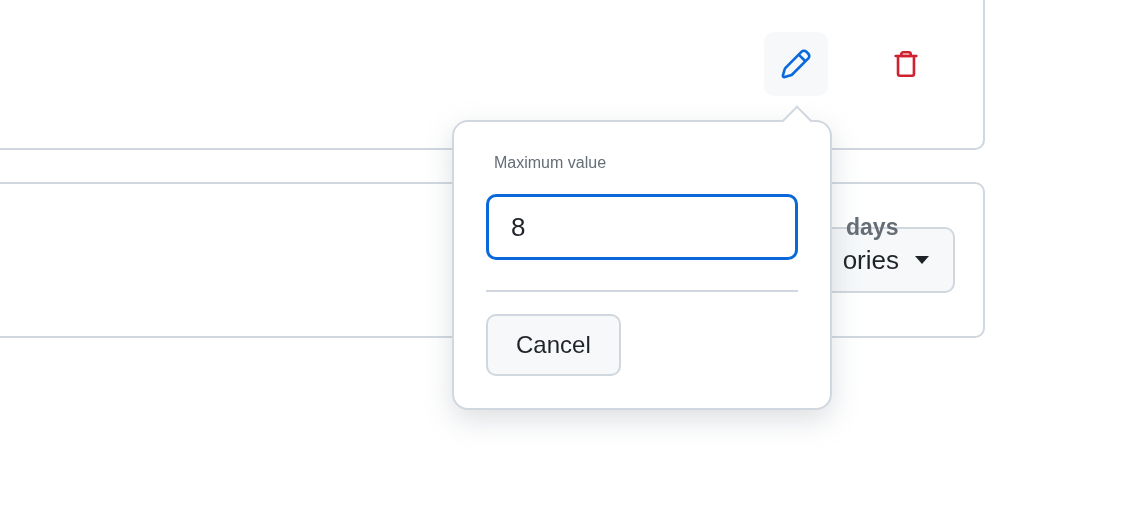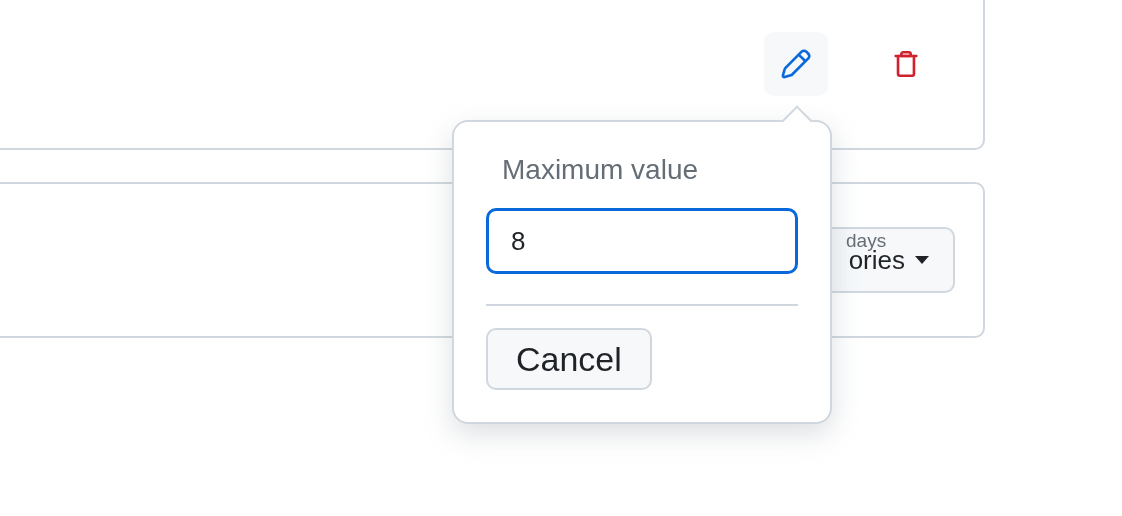--- a/index.html
+++ b/index.html
@@ -66,21 +66,21 @@
   .dropdown-btn {
     height: 66px;
     padding: 0 24px 0 24px;
     background: #f6f8fa;
     border: 2px solid #d0d7de;
     border-radius: 10px;
     font-size: 26px;
     color: #1f2328;
     display: flex;
     align-items: center;
-    gap: 10px;
+    gap: 16px;
     cursor: pointer;
   }
   .dropdown-caret {
     width: 0; height: 0;
     border-left: 7px solid transparent;
     border-right: 7px solid transparent;
     border-top: 8px solid #1f2328;
   }
 
   
@@ -100,63 +100,64 @@
     top: -12px;
     left: 332px;
     width: 22px;
     height: 22px;
     background: #ffffff;
     border-left: 2px solid #d0d7de;
     border-top: 2px solid #d0d7de;
     transform: rotate(45deg);
   }
   .pop-label {
-    font-size: 28px;
+    font-size: 16px;
     color: #656d76;
-    margin: 0 0 22px 16px;
+    margin: 0 0 22px 8px;
   }
   .input-wrap {
     border: 3px solid #0969da;
     border-radius: 10px;
     height: 66px;
     display: flex;
     align-items: center;
     padding: 0 22px;
   }
   .input-wrap input {
     flex: 1;
     border: none;
     outline: none;
     font-size: 26px;
     color: #1f2328;
     background: transparent;
     padding: 0;
   }
   .input-unit {
-    font-size: 19px;
+    font-size: 23px;
     color: #656d76;
+    font-weight: bold;
   }
 
   .pop-sep {
     border: none;
     border-top: 2px solid #d0d7de;
     margin: 30px 0 22px 0;
   }
 
   .pop-actions {
     display: flex;
     gap: 14px;
   }
   .btn {
     height: 62px;
     padding: 0 28px;
     background: #f6f8fa;
     border: 2px solid #d0d7de;
     border-radius: 10px;
-    font-size: 34px;
+    font-size: 24px;
     color: #1f2328;
     cursor: pointer;
     display: flex;
     align-items: center;
   }
 </style>
 </head>
 <body>
 
 <div class="panel-top"></div>

